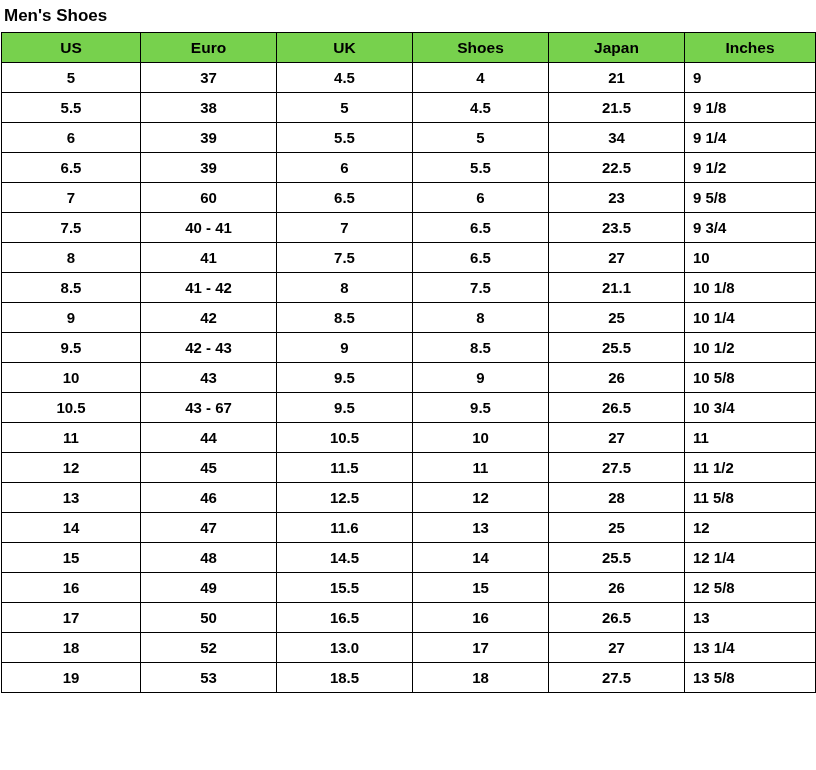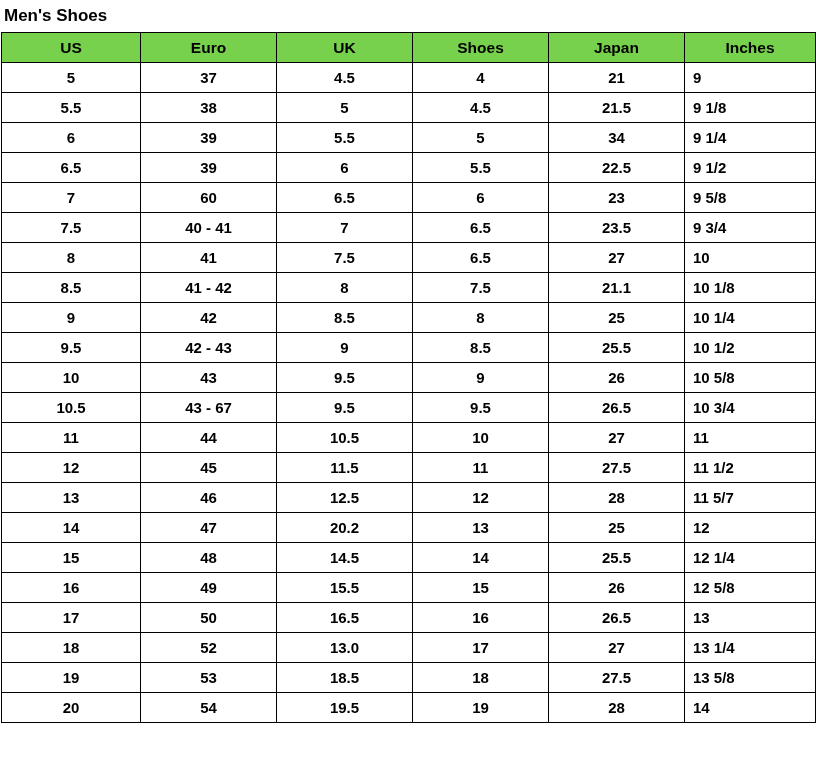--- a/index.html
+++ b/index.html
@@ -201,26 +201,26 @@
           <td>11</td>
           <td>27.5</td>
           <td class="inches-cell">11 1/2</td>
         </tr>
         <tr>
           <td>13</td>
           <td>46</td>
           <td>12.5</td>
           <td>12</td>
           <td>28</td>
-          <td class="inches-cell">11 5/7</td>
+          <td class="inches-cell">11 5/8</td>
         </tr>
         <tr>
           <td>14</td>
           <td>47</td>
-          <td>20.2</td>
+          <td>11.6</td>
           <td>13</td>
           <td>25</td>
           <td class="inches-cell">12</td>
         </tr>
         <tr>
           <td>15</td>
           <td>48</td>
           <td>14.5</td>
           <td>14</td>
           <td>25.5</td>
@@ -251,24 +251,16 @@
           <td class="inches-cell">13 1/4</td>
         </tr>
         <tr>
           <td>19</td>
           <td>53</td>
           <td>18.5</td>
           <td>18</td>
           <td>27.5</td>
           <td class="inches-cell">13 5/8</td>
         </tr>
-        <tr>
-          <td>20</td>
-          <td>54</td>
-          <td>19.5</td>
-          <td>19</td>
-          <td>28</td>
-          <td class="inches-cell">14</td>
-        </tr>
       </tbody>
   </table>
 
 </div>
 
 </body></html>

